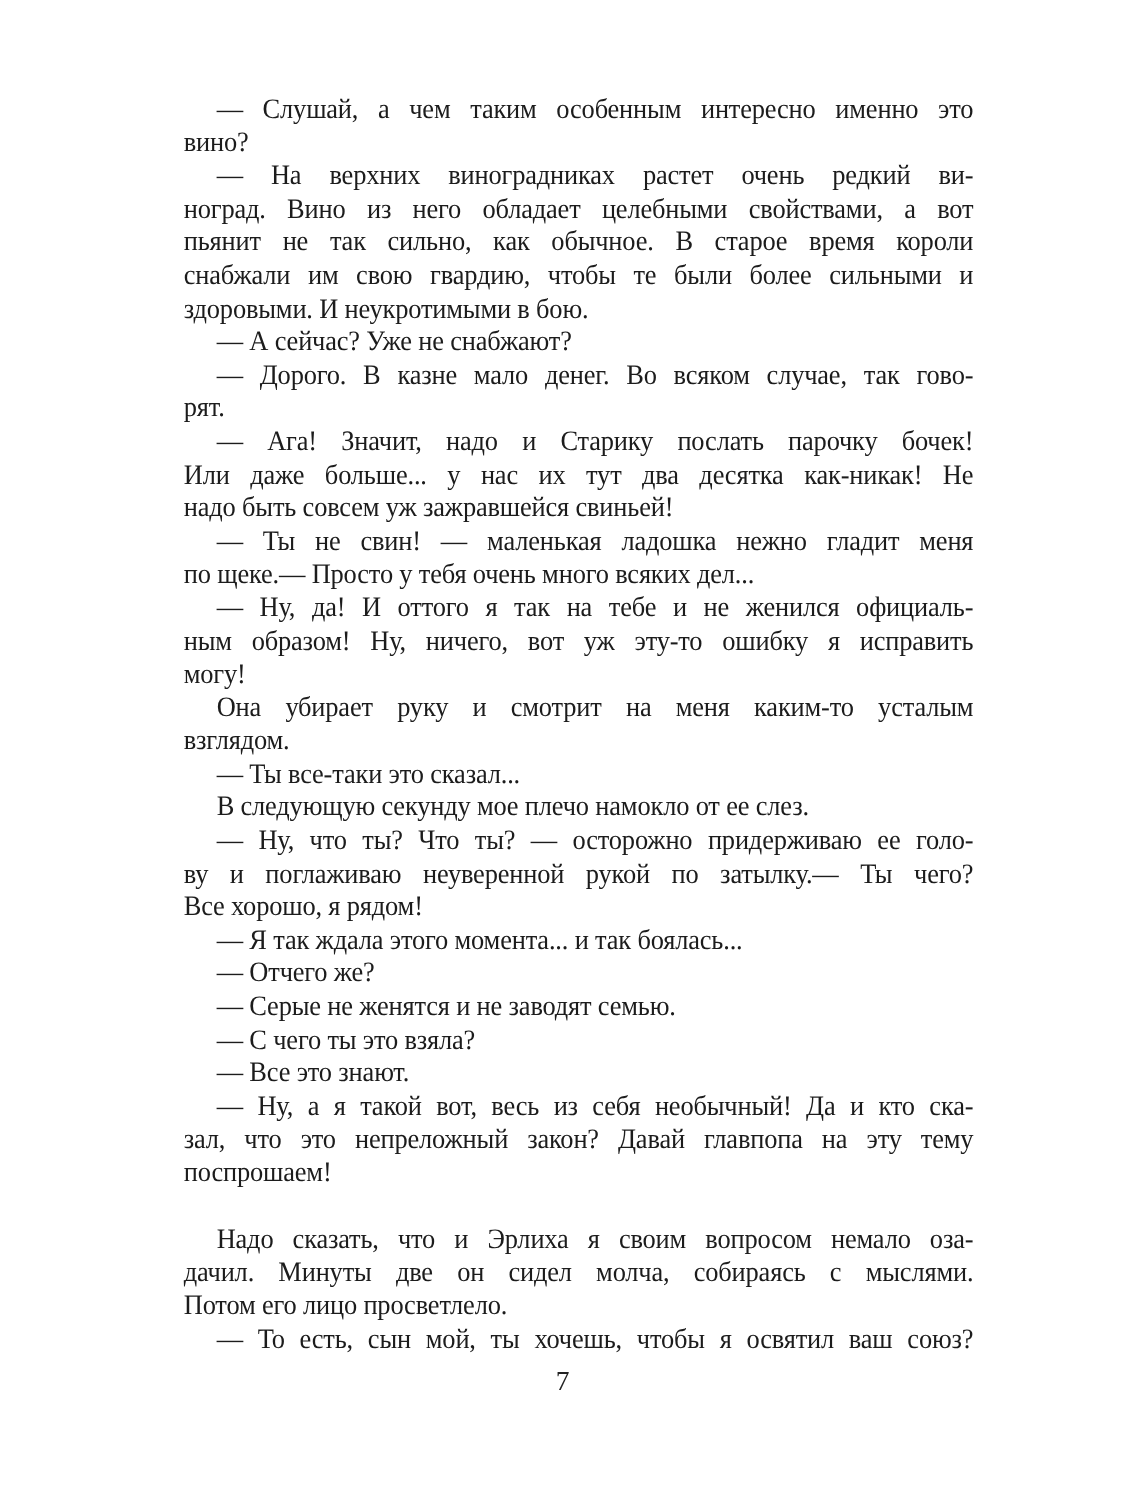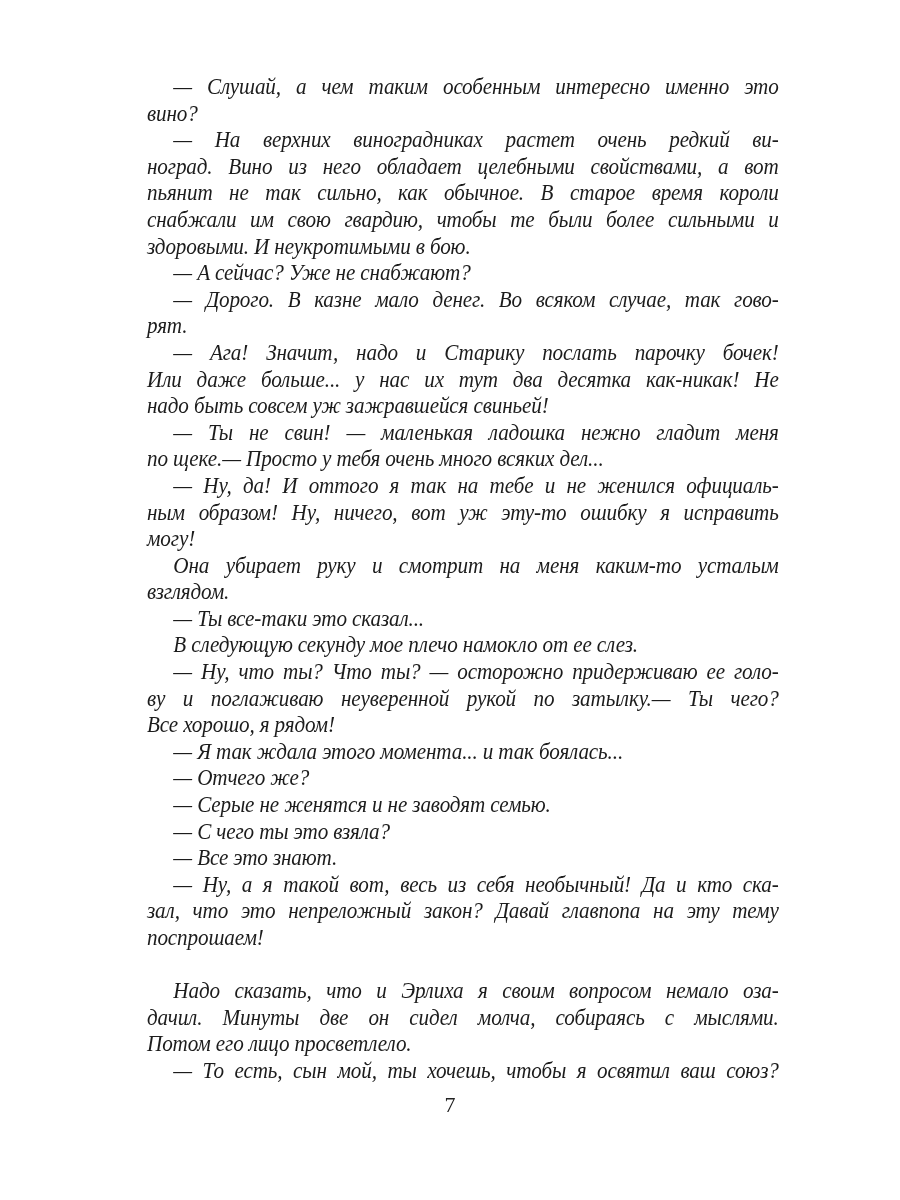--- a/index.html
+++ b/index.html
@@ -13,21 +13,20 @@
     position: relative;
     overflow: hidden;
     font-family: "Liberation Serif", "DejaVu Serif", serif;
     color: #1c1c1c;
   }
   .page {
     position: absolute;
     left: 147px;
     top: 74px;
     width: 632px;
-    font-style: italic;
   }
   .line {
     display: block;
     height: 26.6px;
     line-height: 26.6px;
     font-size: 22.5px;
     white-space: nowrap;
     letter-spacing: -0.15px;
     transform: scaleX(0.94);
     transform-origin: left center;

